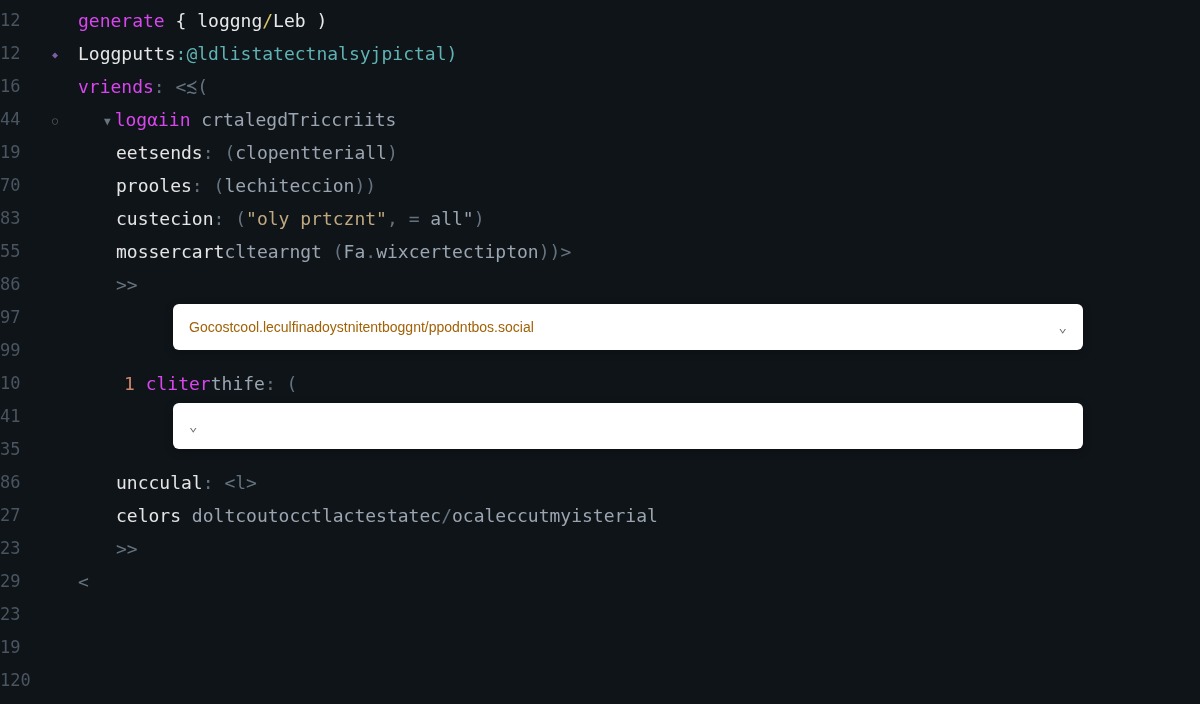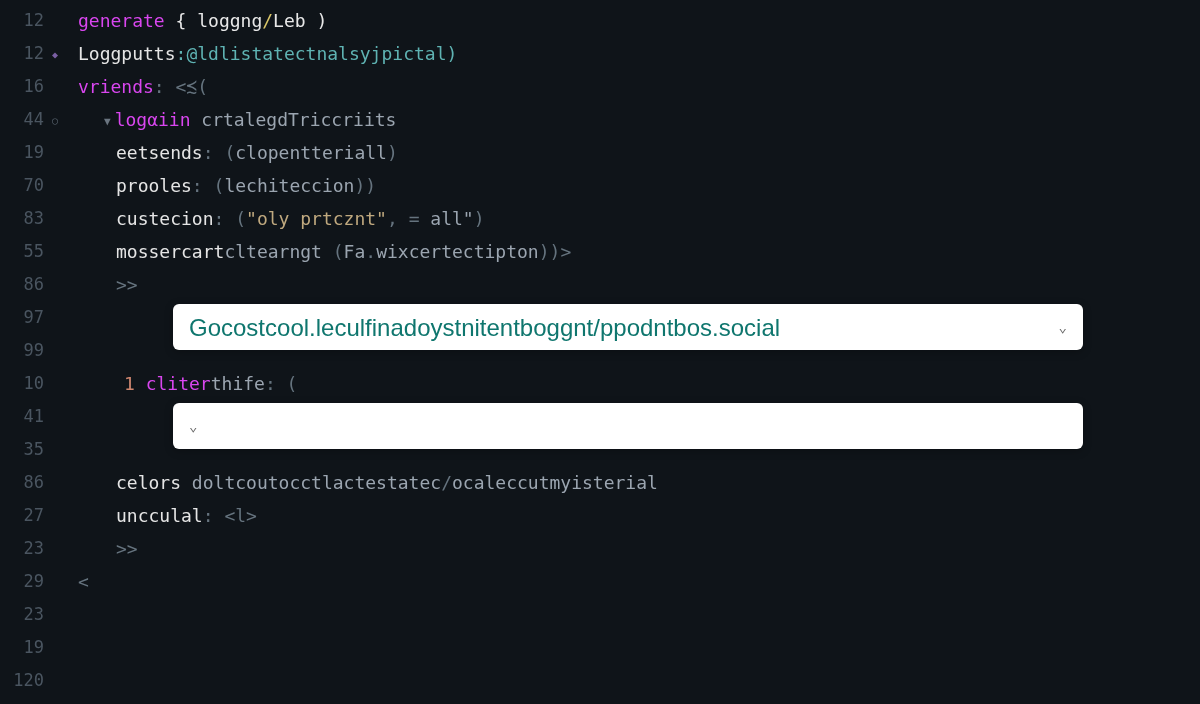--- a/index.html
+++ b/index.html
@@ -22,21 +22,21 @@
     }
     .gutter {
       width: 56px;
       background: #0f1419;
       padding-top: 4px;
       flex-shrink: 0;
     }
     .gutter-line {
       height: 33px;
       line-height: 33px;
-      text-align: right;
+      text-align: left;
       padding-right: 12px;
       color: #4a5560;
       font-size: 17px;
       position: relative;
     }
     .gutter-marker {
       position: absolute;
       right: -2px;
       top: 50%;
       transform: translateY(-50%);
@@ -79,23 +79,23 @@
       height: 46px;
       background: #ffffff;
       border-radius: 6px;
       display: flex;
       align-items: center;
       padding: 0 16px;
       box-shadow: 0 2px 8px rgba(0,0,0,0.25);
     }
     .dropdown-text {
       flex: 1;
-      color: #0f766e;
+      color: #a16207;
       font-family: -apple-system, BlinkMacSystemFont, 'Segoe UI', sans-serif;
-      font-size: 24px;
+      font-size: 14px;
     }
     .dropdown-chevron {
       color: #666;
       font-size: 14px;
     }
     .indent1 { padding-left: 26px; }
     .indent2 { padding-left: 38px; }
     .indent3 { padding-left: 46px; }
     .fold-triangle {
       color: #6a7580;
@@ -148,18 +148,18 @@
         <span class="dropdown-text">Gocostcool.leculfinadoystnitentboggnt/ppodntbos.social</span>
         <span class="dropdown-chevron">⌄</span>
       </div>
     </div>
     <div class="code-line indent3"><span class="kw-orange">1</span><span class="kw-green"> cliter</span><span class="kw-lightgray">thife</span><span class="kw-gray">: (</span></div>
     <div class="code-line tall">
       <div class="dropdown">
         <span class="dropdown-chevron">⌄</span>
       </div>
     </div>
+    <div class="code-line indent2"><span class="kw-purple">uncculal</span><span class="kw-gray">: &lt;l&gt;</span></div>
     <div class="code-line indent2"><span class="kw-purple">celors</span><span class="kw-lightgray"> doltcoutocctlactestatec</span><span class="kw-gray">/</span><span class="kw-lightgray">ocaleccutmyisterial</span></div>
-    <div class="code-line indent2"><span class="kw-purple">uncculal</span><span class="kw-gray">: &lt;l&gt;</span></div>
     <div class="code-line indent2"><span class="kw-gray">&gt;&gt;</span></div>
     <div class="code-line"><span class="kw-gray">&lt;</span></div>
   </div>
 </div>
 
 </body></html>

